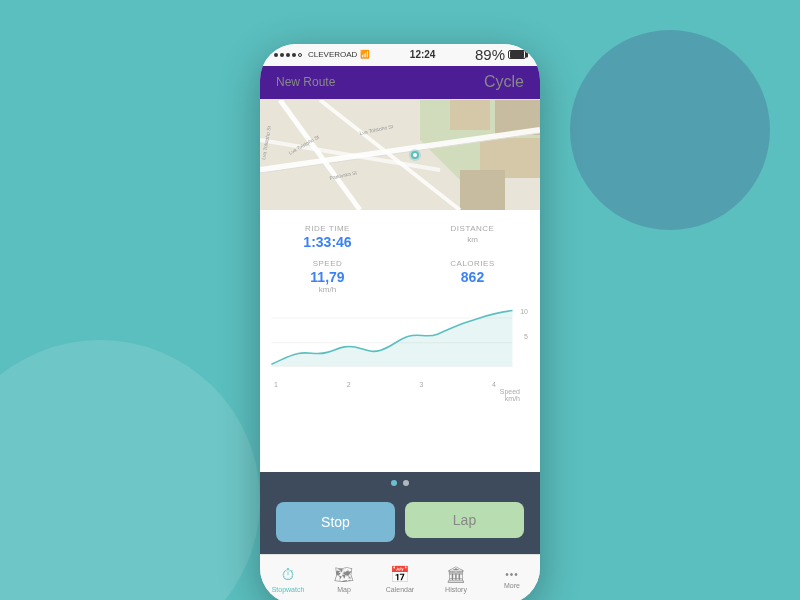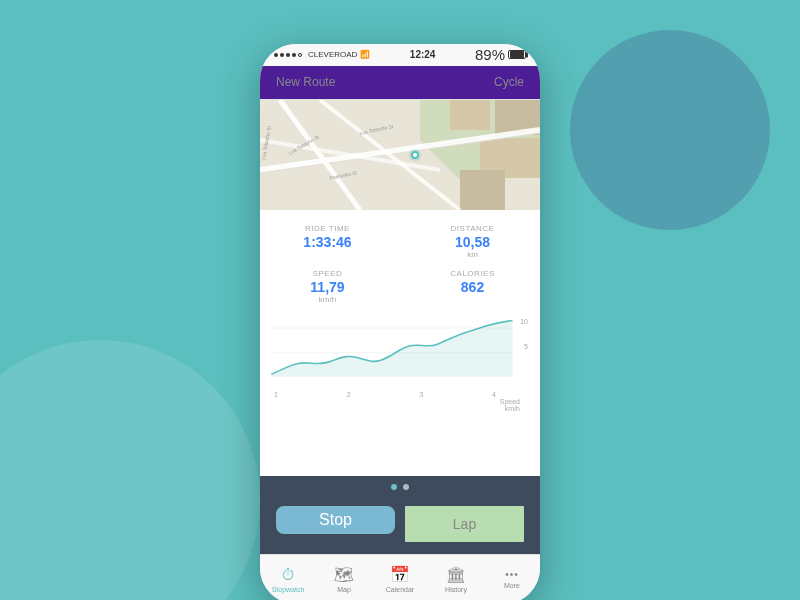--- a/index.html
+++ b/index.html
@@ -87,21 +87,21 @@
       background: #4c1d95;
       height: 34px;
       display: flex;
       align-items: center;
       justify-content: space-between;
       padding: 0 16px;
       border-bottom: 1px solid #e0e0e0;
       flex-shrink: 0;
     }
     .nav-title { font-size: 12px; color: #888; }
-    .nav-mode { font-size: 12px; color: #888; }
+    .nav-mode { font-size: 16px; color: #888; }
 
     
     .map-area {
       height: 110px;
       background: #e8e0d0;
       position: relative;
       overflow: hidden;
       flex-shrink: 0;
     }
     
@@ -190,35 +190,35 @@
 
     
     .action-buttons {
       display: flex;
       gap: 10px;
       padding: 10px 16px 12px;
       background: #3d4b5c;
     }
     .btn-stop {
       flex: 1;
-      height: 28px;
+      height: 40px;
       background: #7bb8d4;
       border: none;
       border-radius: 8px;
       color: #fff;
-      font-size: 16px;
+      font-size: 14px;
       font-weight: 400;
       cursor: pointer;
     }
     .btn-lap {
       flex: 1;
       height: 36px;
       background: #b8ddb0;
       border: none;
-      border-radius: 1px;
+      border-radius: 8px;
       color: #888;
       font-size: 14px;
       font-weight: 400;
       cursor: pointer;
     }
 
     
     .tab-bar {
       background: #f8f8f8;
       height: 50px;
@@ -307,21 +307,20 @@
   <div class="stats-panel">
     <div class="stats-grid">
 
       <div class="stat-item">
         <div class="stat-label">RIDE TIME</div>
         <div class="stat-value">1:33:46</div>
       </div>
 
       <div class="stat-item">
         <div class="stat-label">DISTANCE</div>
-        <div class="stat-value">10,58</div>
         <div class="stat-unit">km</div>
       </div>
 
       <div class="stat-item">
         <div class="stat-label">SPEED</div>
         <div class="stat-value">11,79</div>
         <div class="stat-unit">km/h</div>
       </div>
 
       <div class="stat-item">

